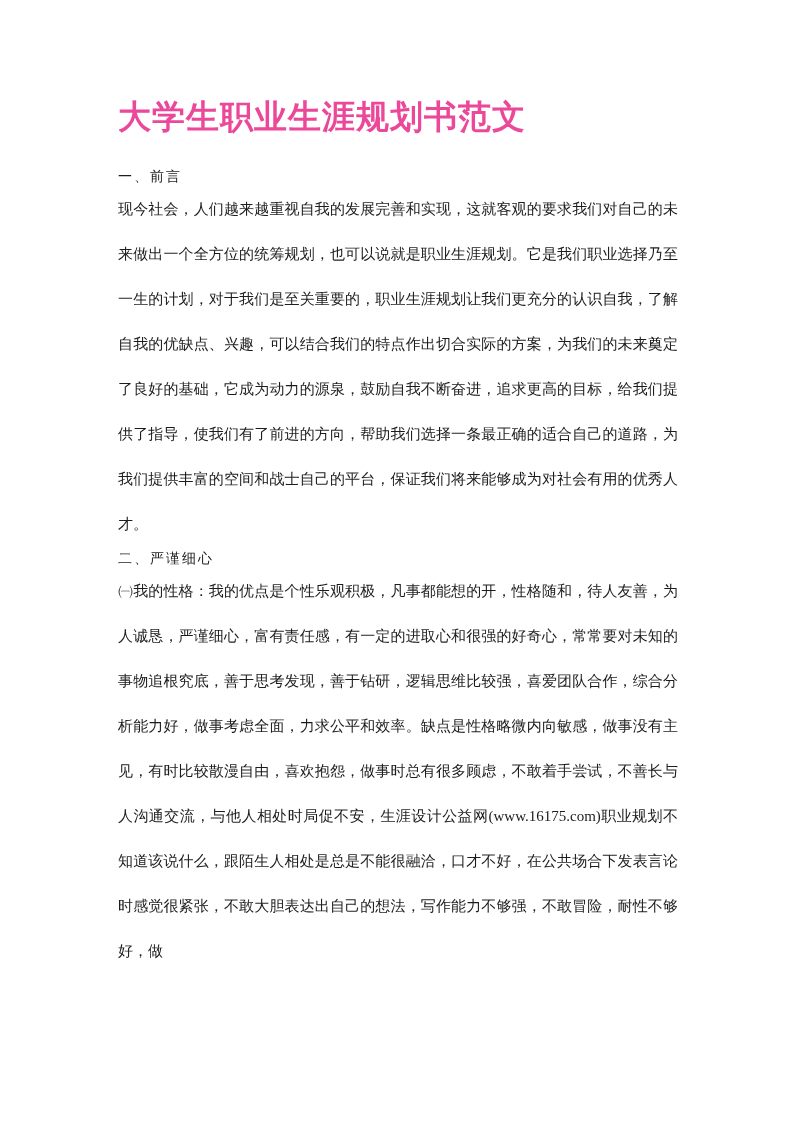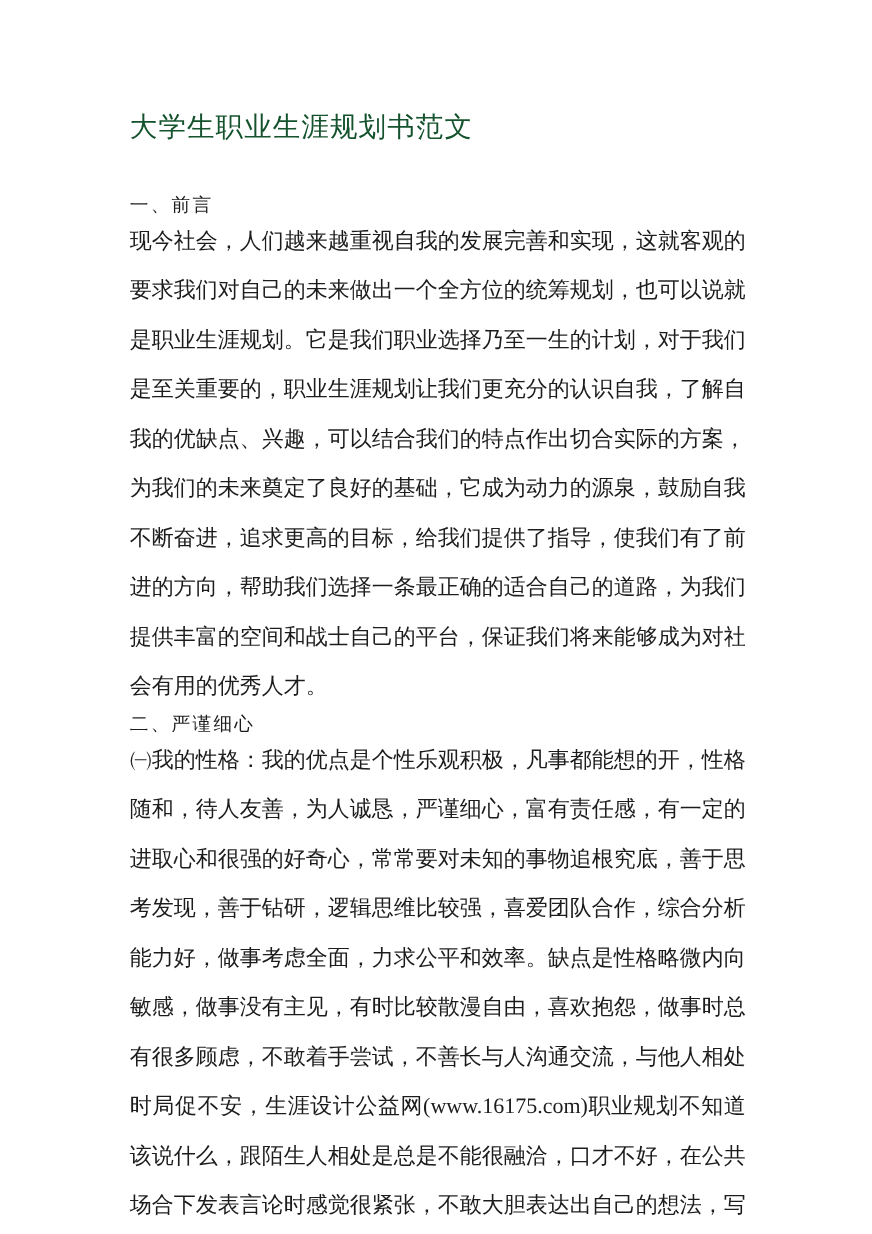--- a/index.html
+++ b/index.html
@@ -16,37 +16,37 @@
     box-sizing: border-box;
     width: 793px;
     height: 1122px;
     background: #ffffff;
     padding: 95px 115px 0 118px;
     font-family: "Liberation Serif", "DejaVu Serif", serif;
     color: #1c1c1c;
   }
   .doc-title {
     margin: 0;
-    font-size: 25px;
-    font-weight: normal;
+    font-size: 33px;
+    font-weight: bold;
     line-height: 44px;
-    color: #14532d;
+    color: #ec4899;
     letter-spacing: 1px;
     white-space: nowrap;
   }
   .sec-heading {
-    margin: 38px 0 0 0;
-    font-size: 17px;
+    margin: 28px 0 0 0;
+    font-size: 14px;
     font-weight: normal;
     line-height: 20px;
     letter-spacing: 2px;
   }
   .body-text {
     margin: 0;
-    font-size: 20px;
+    font-size: 15px;
     line-height: 45px;
     text-align: justify;
     text-justify: inter-ideograph;
   }
   section { margin: 0; padding: 0; }
   .sec-2 .sec-heading { margin-top: 2px; }
 </style>
 </head>
 <body>
 

